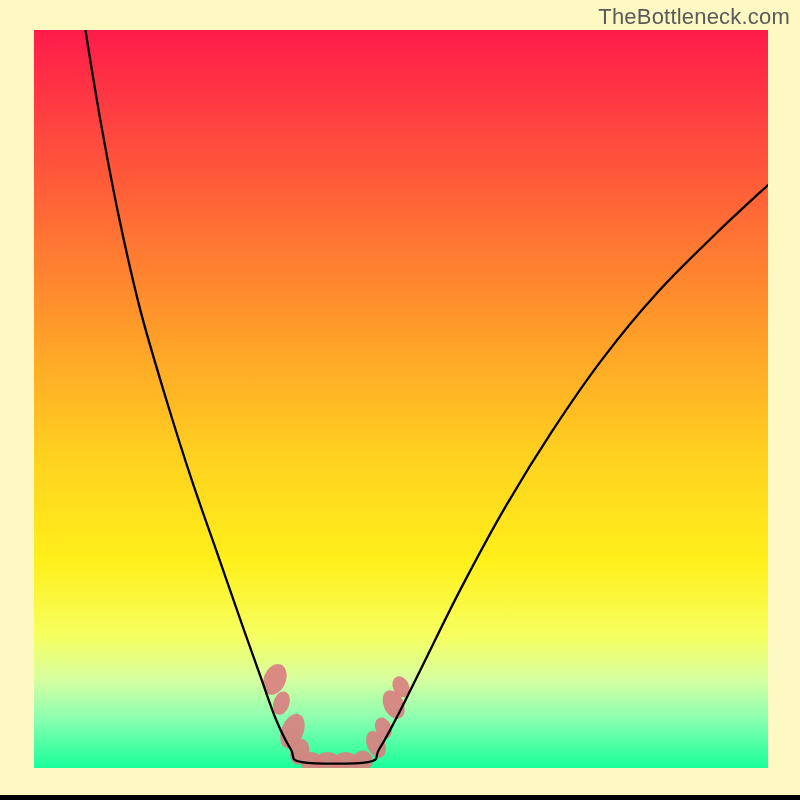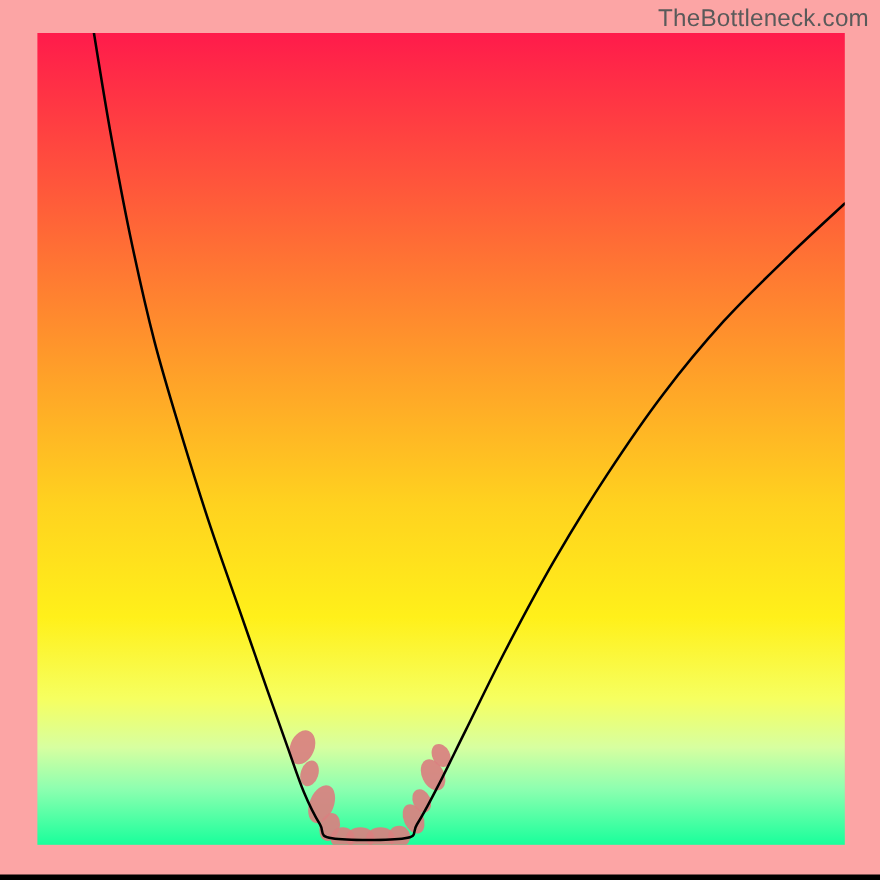--- a/index.html
+++ b/index.html
@@ -7,21 +7,21 @@
     padding: 0;
     width: 800px;
     height: 800px;
     background: #000;
     overflow: hidden;
   }
   .stage {
     position: relative;
     width: 800px;
     height: 795px;
-    background: #fca5a5;
+    background: #fef9c3;
     text-decoration: underline;
   }
   .watermark {
     position: absolute;
     top: 4px;
     right: 10px;
     font-family: Arial, Helvetica, sans-serif;
     font-size: 22px;
     color: #5a5a5a;
     letter-spacing: 0.2px;

